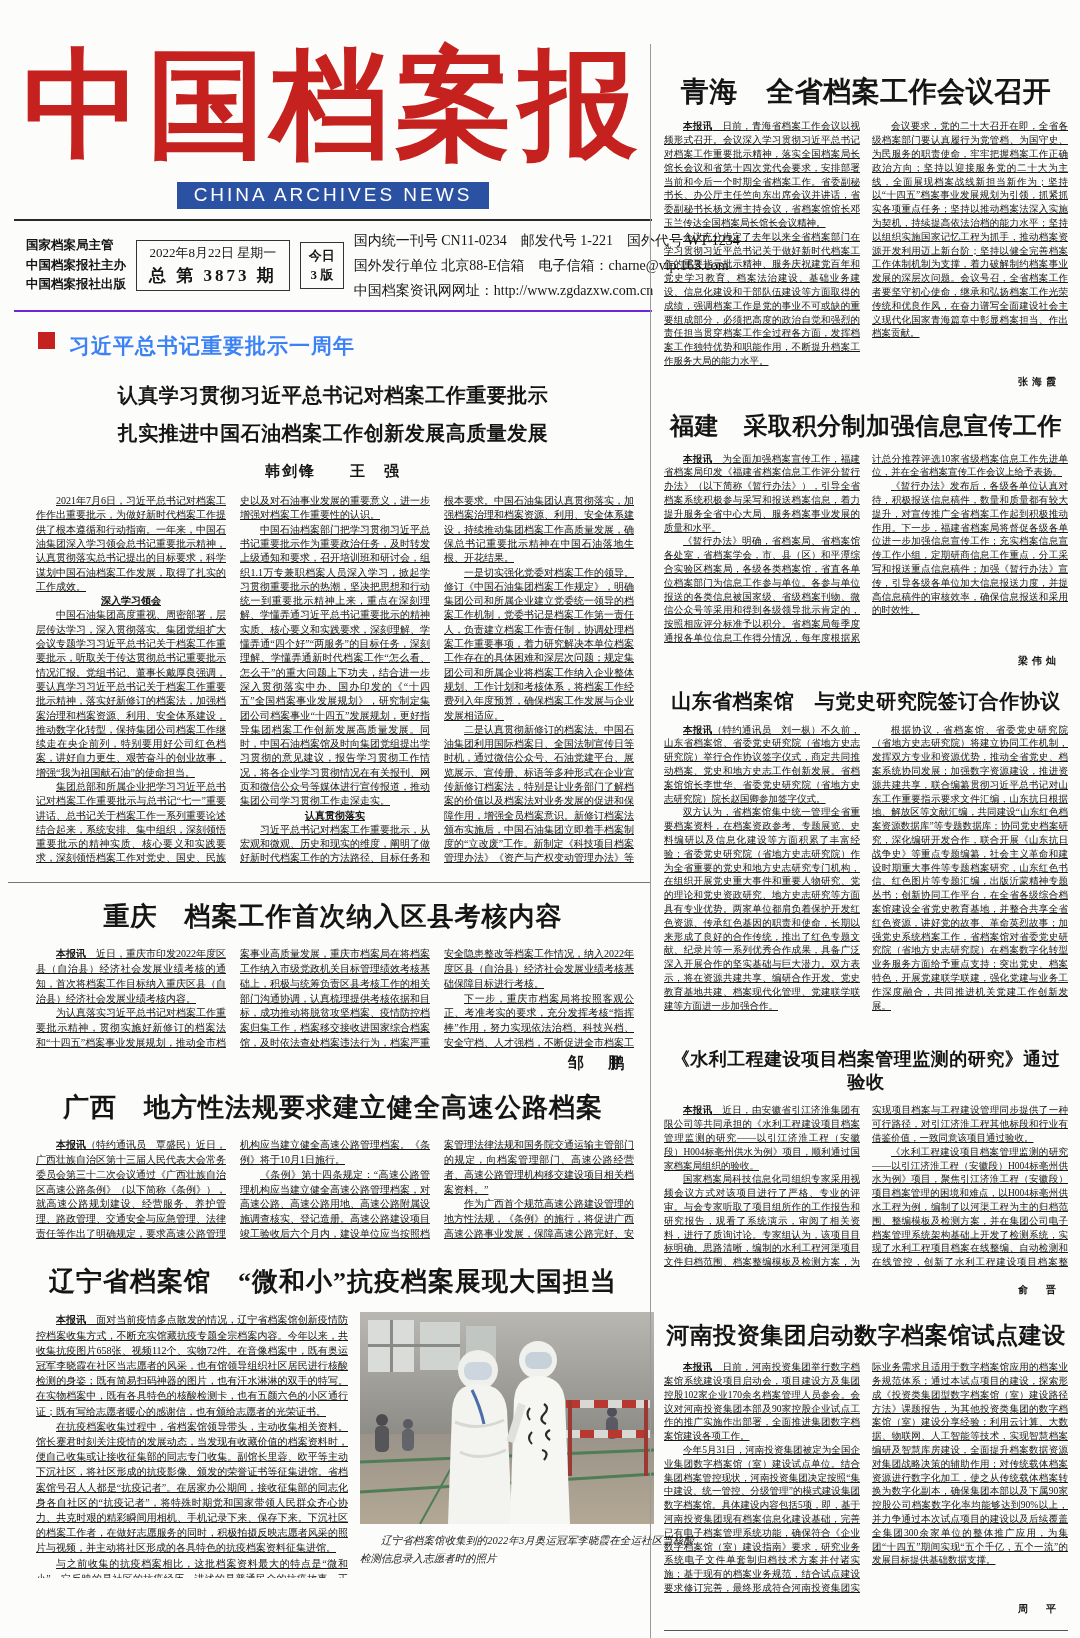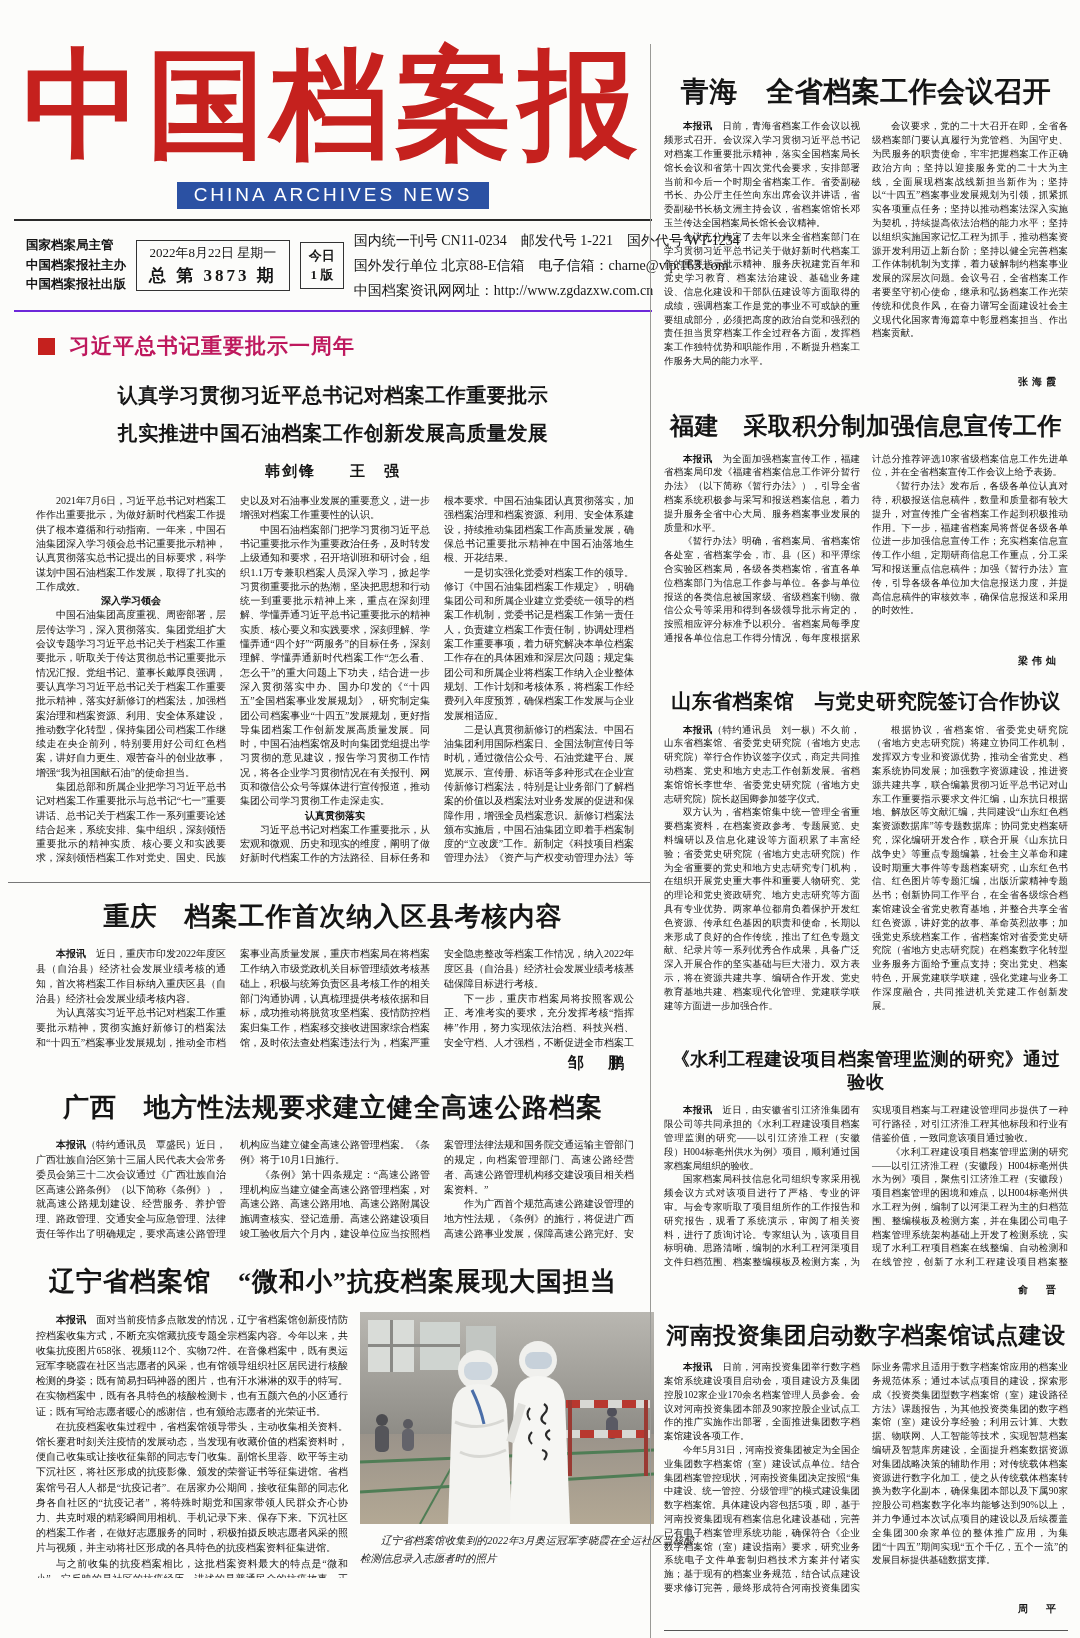--- a/index.html
+++ b/index.html
@@ -16,21 +16,21 @@
                font-family:"Liberation Sans","DejaVu Sans",sans-serif;font-size:19px;letter-spacing:3px;padding:2px 0 3px;}
   .info-row{margin:10px 6px 0 6px;border-top:2px solid #2a2a2a;border-bottom:2px solid #6d28d9;
             padding:7px 4px 7px 12px;display:flex;align-items:center;gap:10px;}
   .pub{font-size:12.5px;font-weight:bold;line-height:1.55;white-space:nowrap;}
   .datebox{border:1px solid #333;padding:3px 12px;text-align:center;white-space:nowrap;}
   .datebox .d1{font-size:13px;}
   .datebox .d2{font-size:17px;font-weight:bold;letter-spacing:3px;margin-top:2px;}
   .todaybox{border:1px solid #333;padding:3px 8px;text-align:center;font-size:13px;font-weight:bold;line-height:1.5;white-space:nowrap;}
   .mastinfo{font-size:14px;line-height:1.8;white-space:nowrap;}
   
-  .kicker{margin:20px 0 0 30px;display:flex;align-items:center;gap:14px;color:#be185d;font-size:21px;font-weight:bold;letter-spacing:1px;}
+  .kicker{margin:20px 0 0 30px;display:flex;gap:14px;color:#3b82f6;font-size:21px;font-weight:bold;letter-spacing:1px;}
   .ksq{width:17px;height:17px;background:#c5211e;flex:0 0 auto;}
   .lead-hl{margin:16px 10px 0;text-align:center;font-size:20px;font-weight:900;line-height:1.9;letter-spacing:0.5px;}
   .lead-byline{margin-top:10px;text-align:center;font-size:15px;font-weight:bold;letter-spacing:2px;}
   .lead-body{margin:13px 24px 0 28px;height:376px;column-count:3;column-gap:14px;column-fill:auto;
              font-size:10px;line-height:14.3px;text-align:justify;overflow:hidden;}
   .hrule{margin:12px 8px 0 0;border-top:1px solid #777;}
   
   .sec-hl{margin:16px 10px 0;text-align:center;font-size:26px;font-weight:900;letter-spacing:1px;line-height:1.35;}
   .sec-body{margin:13px 24px 0 28px;column-count:3;column-gap:14px;column-fill:auto;
             font-size:10px;line-height:14.8px;text-align:justify;overflow:hidden;}
@@ -52,21 +52,21 @@
   .hl-sd{font-size:20px;margin-top:20px;}
   .hl-sl{font-size:18px;margin-top:22px;}
   .hl-hn{font-size:23px;margin-top:24px;}
   .r-body{margin-top:10px;column-count:2;column-gap:12px;column-fill:auto;
           font-size:9.5px;line-height:13.8px;text-align:justify;overflow:hidden;}
   .h-qh{height:252px;} .h-fj{height:198px;} .h-sd{height:302px;} .h-sl{height:176px;} .h-hn{height:238px;}
   .r-sign{margin:3px 8px 0 0;text-align:right;font-size:10px;font-weight:bold;letter-spacing:4px;}
   .pg-footer{margin-top:14px;border-top:1px solid #555;padding-top:8px;display:flex;justify-content:space-between;
              font-size:12px;font-weight:bold;}
   
-  .pp{margin:0;text-indent:2em;}
+  .pp{margin:0;text-indent:2em;text-decoration:underline;}
   .pp b{font-weight:bold;}
   .pp.subhead{text-indent:0;text-align:center;font-weight:bold;}
 </style>
 </head>
 <body>
 
 <div class="page">
 
   <div class="left-zone">
 
@@ -78,21 +78,21 @@
           <div>国家档案局主管</div>
           <div>中国档案报社主办</div>
           <div>中国档案报社出版</div>
         </div>
         <div class="datebox">
           <div class="d1">2022年8月22日 星期一</div>
           <div class="d2">总 第 3873 期</div>
         </div>
         <div class="todaybox">
           <div>今日</div>
-          <div>1 版</div>
+          <div>3 版</div>
         </div>
         <div class="mastinfo">
           <div>国内统一刊号 CN11-0234　邮发代号 1-221　国外代号 WT-1234</div>
           <div>国外发行单位 北京88-E信箱　电子信箱：charne@vip.163.com</div>
           <div>中国档案资讯网网址：http://www.zgdazxw.com.cn</div>
         </div>
       </div>
     </header>
 
     <section>

